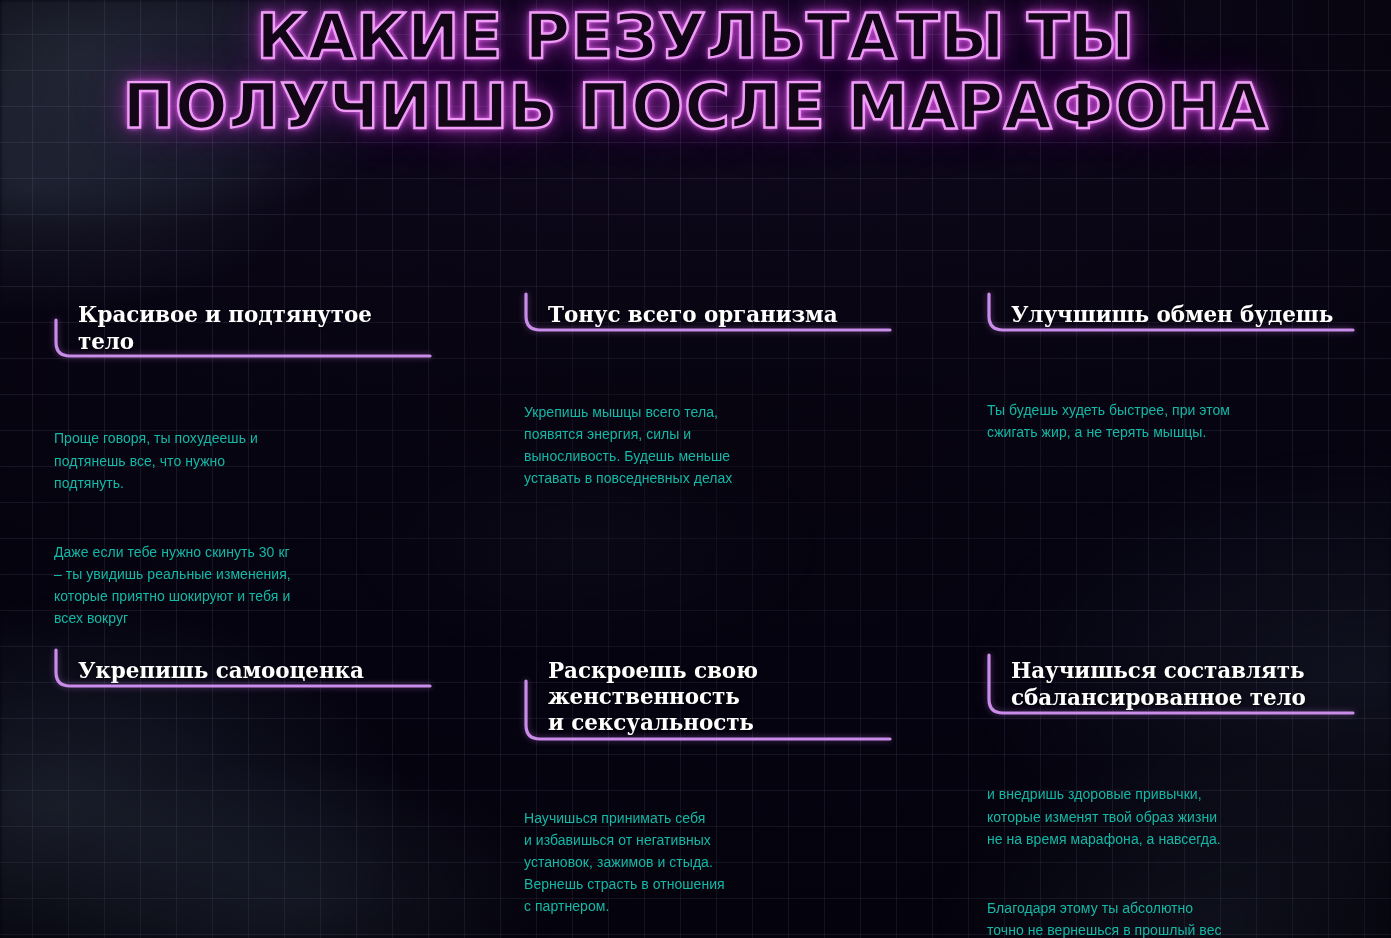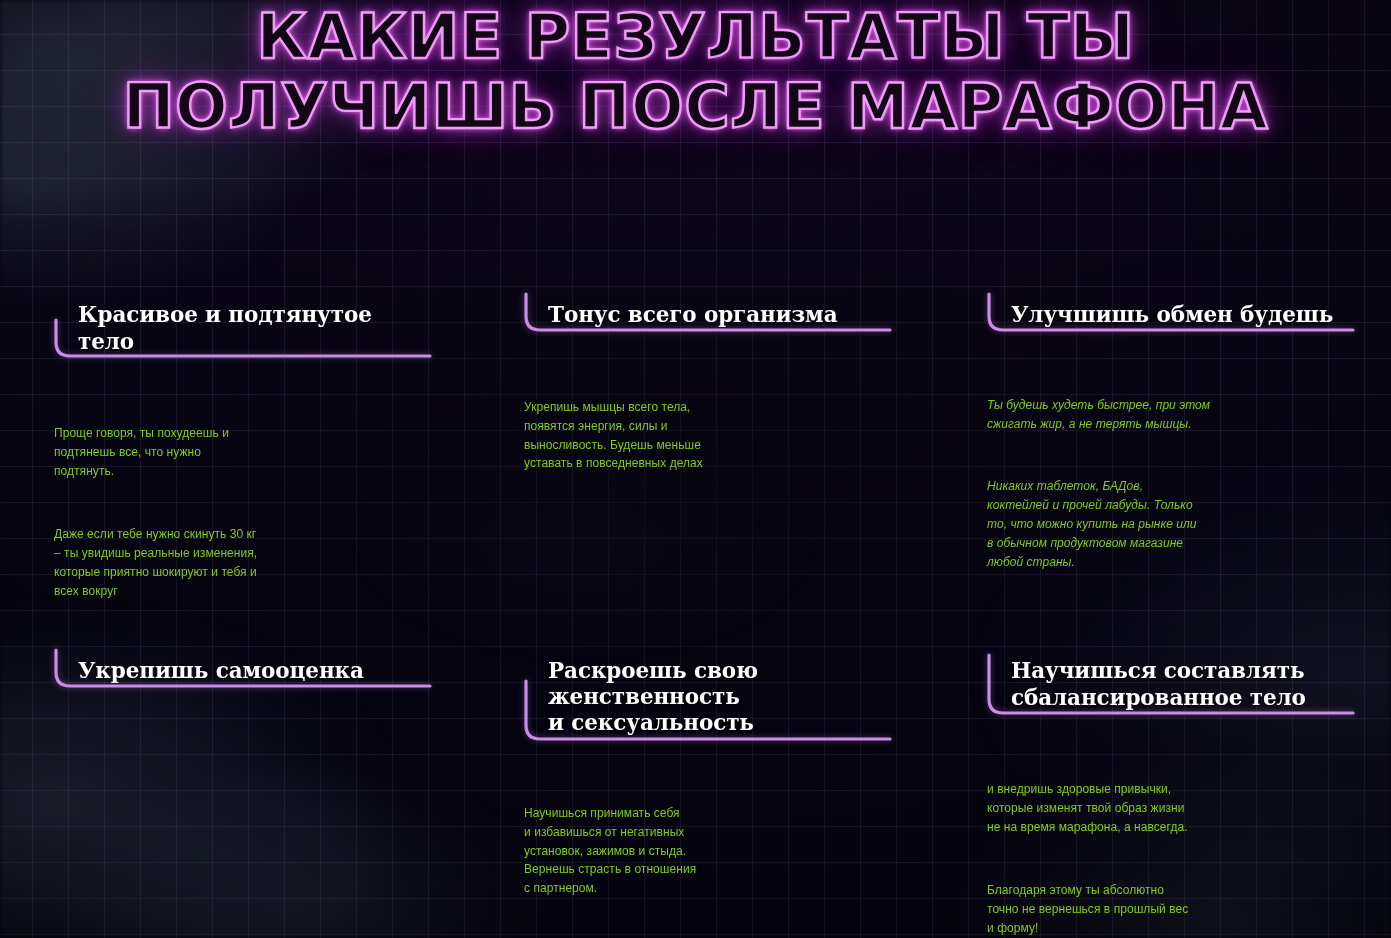--- a/index.html
+++ b/index.html
@@ -126,30 +126,30 @@
   }
   .bracket svg { display:block; width:100%; height:100%; overflow:visible; }
   .bracket path { filter:drop-shadow(0 0 3px rgba(200,120,235,.45)); }
 
   
   .card-body {
     margin-top:50px;
     padding-left:2px;
     font-family:"Liberation Sans", sans-serif;
     font-weight:400;
-    font-size:12px;
+    font-size:14px;
     line-height:1.58;
-    color:#84cc16;
+    color:#14b8a6;
     white-space:pre-line;
     letter-spacing:.05px;
   }
   .card-body .para + .para { margin-top:25px; }
 
   
-  .card-3 .card-body { margin-top:48px;font-style:italic; }
+  .card-3 .card-body { margin-top:48px; }
   .card-5 .head-wrap .card-title { line-height:1.22; }
   .card-5 .card-body { margin-top:48px; }
   .card-6 .card-body { margin-top:50px; }
 
   .two-line .bracket { bottom:-10px; }
 </style>
 </head>
 <body>
 
 <div class="bg-base"></div>
@@ -209,25 +209,20 @@
         <div class="card-title">Улучшишь обмен будешь</div>
         <div class="bracket">
           <svg viewBox="0 0 368 46" preserveAspectRatio="none">
             <path d="M4 2 L4 24 Q4 38 18 38 L368 38" fill="none" stroke="#c98ce8" stroke-width="3.2" stroke-linecap="round"></path>
           </svg>
         </div>
       </div>
       <div class="card-body">
         <p class="para">Ты будешь худеть быстрее, при этом
 сжигать жир, а не терять мышцы.</p>
-        <p class="para">Никаких таблеток, БАДов,
-коктейлей и прочей лабуды. Только
-то, что можно купить на рынке или
-в обычном продуктовом магазине
-любой страны.</p>
       </div>
     </div>
 
   </div>
 
   <div class="row row-2">
 
     <div class="card card-4 col-1">
       <div class="head-wrap">
         <div class="card-title">Укрепишь самооценка</div>

